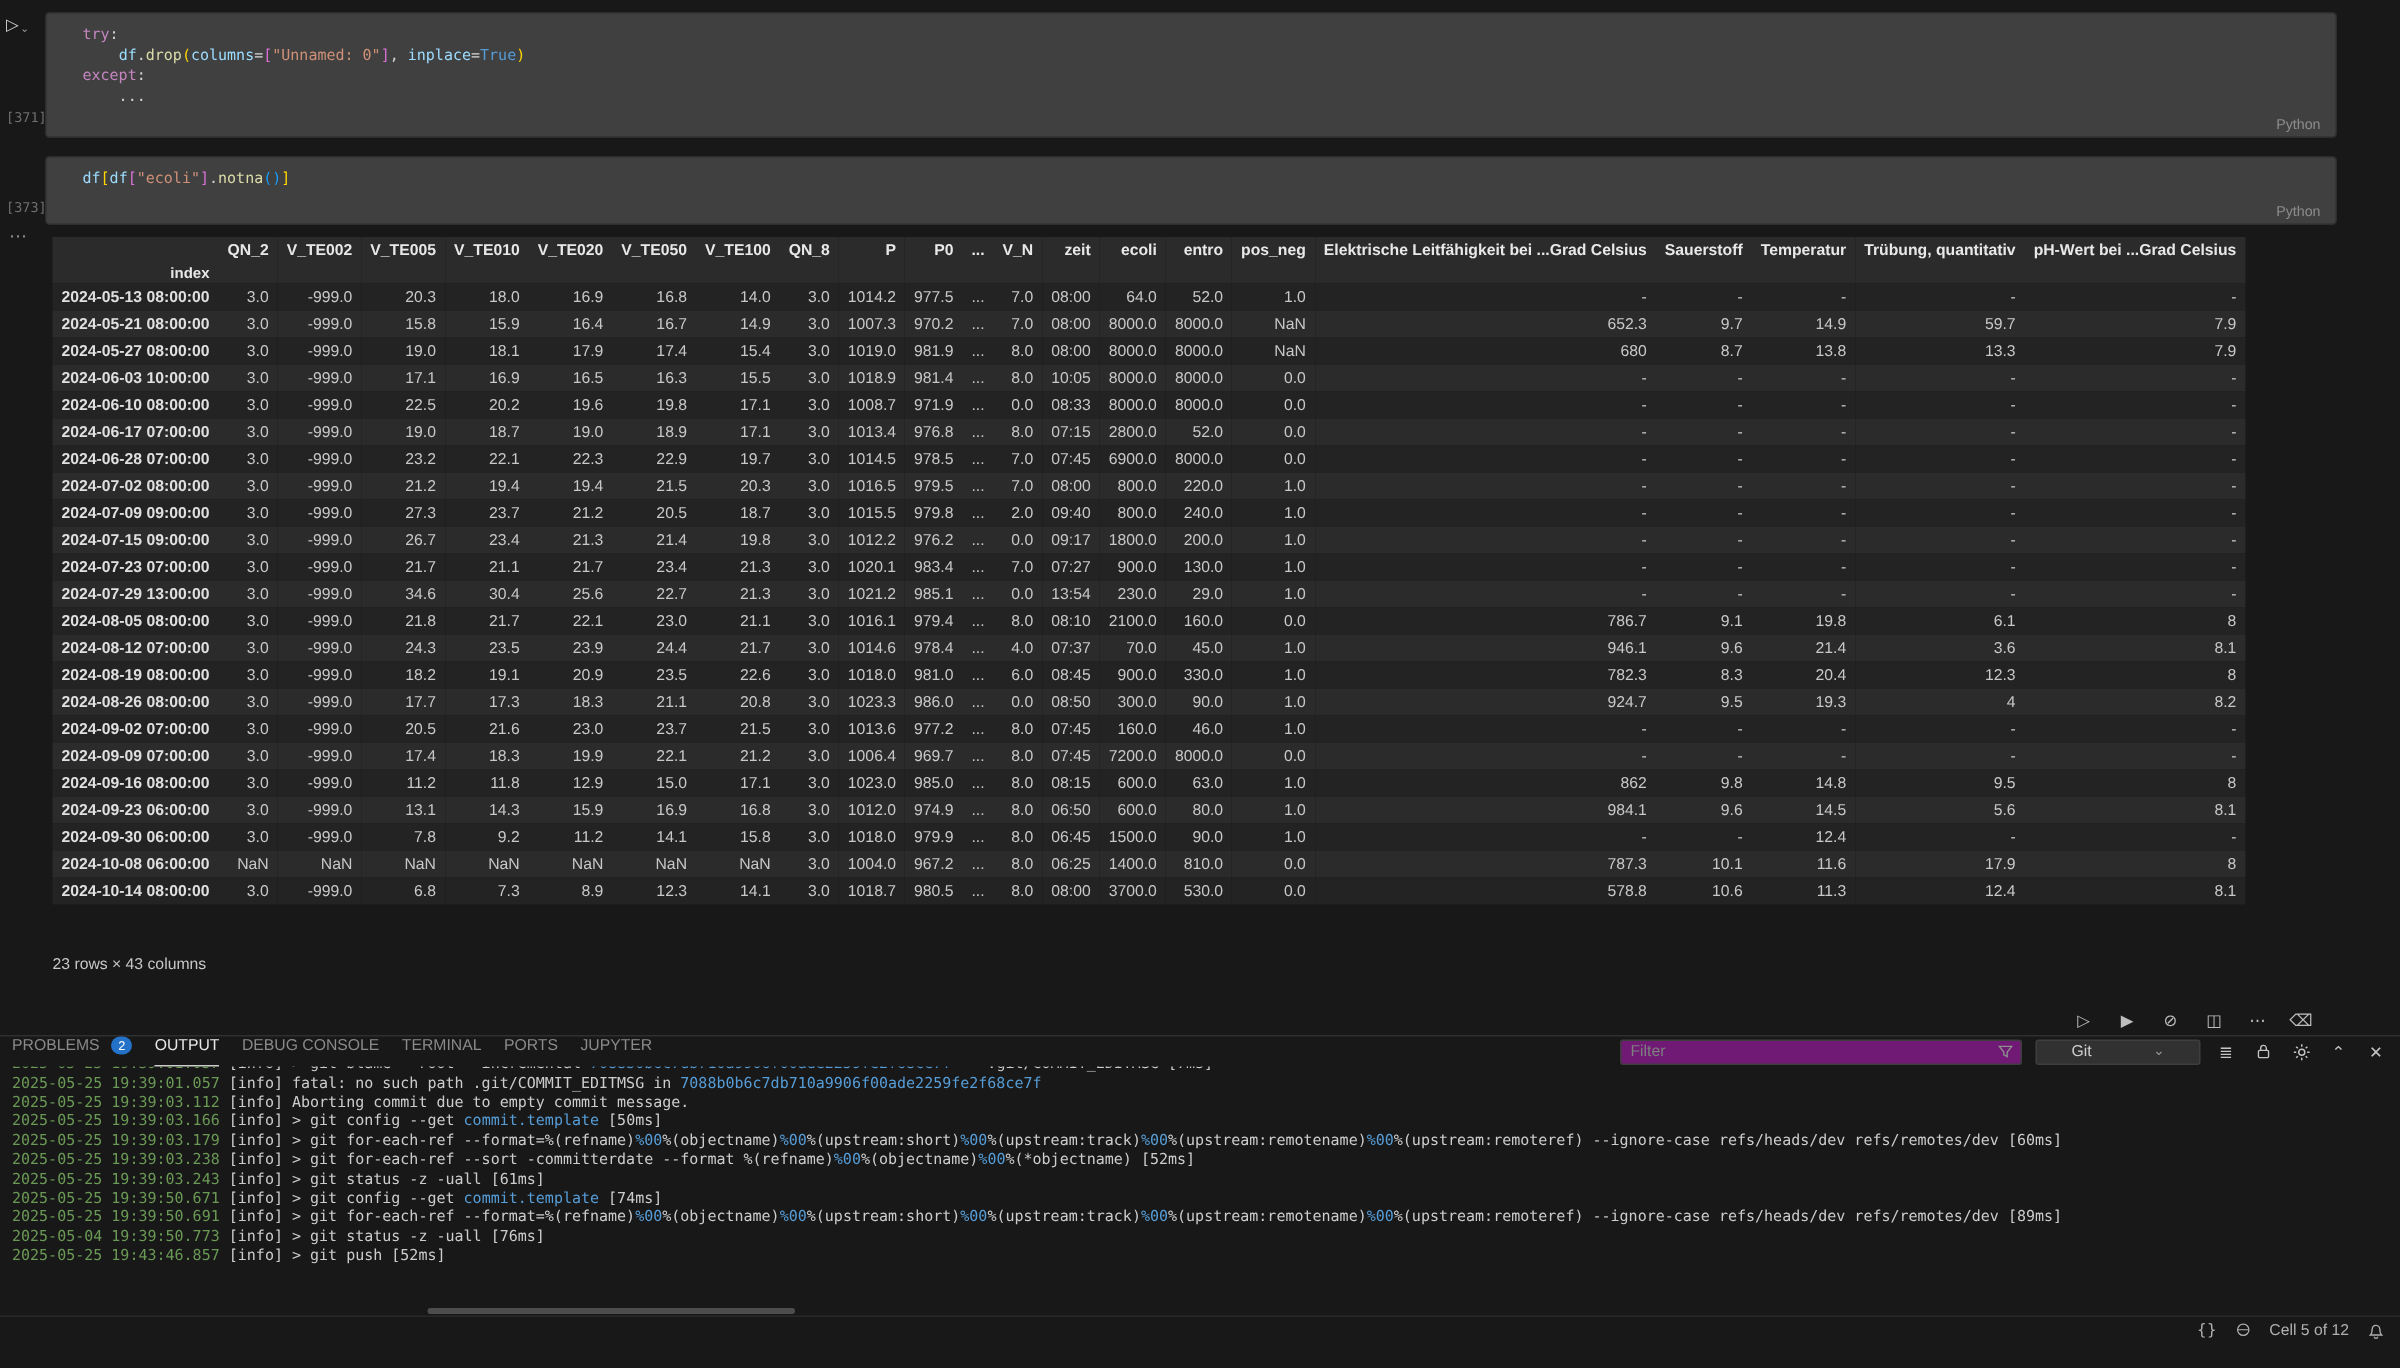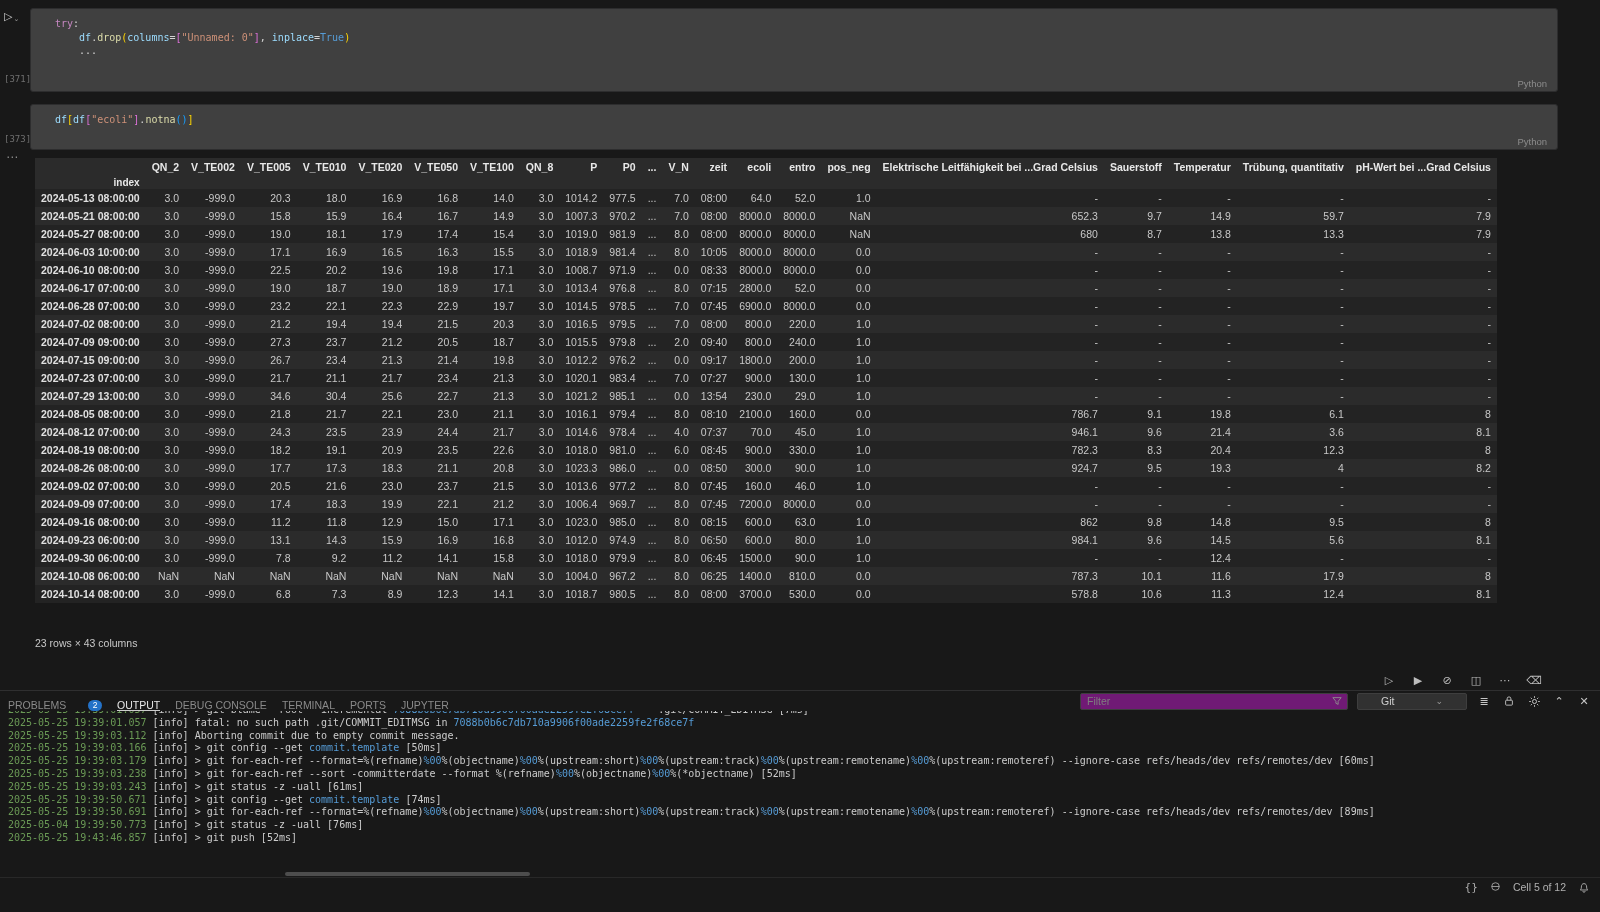--- a/index.html
+++ b/index.html
@@ -44,21 +44,21 @@
 
   
   .nb-toolbar{position:absolute;top:672px;right:58px;display:flex;gap:13px;color:#bdbdbd}
   .icon-btn{width:16px;height:16px;display:flex;align-items:center;justify-content:center;
             font-size:11px;cursor:pointer;font-family:"DejaVu Sans",sans-serif}
 
   
   .panel{position:absolute;left:0;top:690px;width:1600px;height:187px;
          border-top:1px solid #2f2f30;background:#181818}
   .panel-head{display:flex;align-items:center;height:20px;padding:0 8px}
-  .ptab{display:flex;align-items:flex-end;gap:22px;margin-right:15px;font-size:10.5px;
+  .ptab{display:flex;align-items:flex-start;gap:8px;margin-right:15px;font-size:10.5px;
         color:#8a8a8a;cursor:pointer;height:20px;position:relative}
   .ptab.active{color:#e7e7e7}
   .ptab.active::after{content:"";position:absolute;left:0;right:0;bottom:0;height:1px;background:#cccccc}
   .badge{background:#2472c8;color:#fff;border-radius:8px;font-size:8.5px;padding:1.5px 4.5px;line-height:1}
   .panel-controls{margin-left:auto;display:flex;align-items:center;gap:9px}
   .filter-box{display:flex;align-items:center;width:268px;height:17px;background:#701a75;
               border:1px solid #3e3e3e;border-radius:2px;padding:0 4px 0 6px}
   .filter-box input{flex:1;background:transparent;border:none;outline:none;color:#cccccc;
                     font-size:10.5px;font-family:"Liberation Sans",sans-serif}
   .filter-box input::placeholder{color:#7f7f7f}
@@ -88,20 +88,21 @@
 
   <div class="run-btn glyph">
     <span>▷</span>
     <span class="dd">⌄</span>
   </div>
 
   <div class="code-cell" id="cell1">
     <div class="code">
         <div class="code-line"><span class="tk">try</span><span class="td">:</span></div>
         <div class="code-line"><span class="td">    </span><span class="tv">df</span><span class="td">.</span><span class="tf">drop</span><span class="tb1">(</span><span class="tv">columns</span><span class="td">=</span><span class="tb2">[</span><span class="tstr">"Unnamed: 0"</span><span class="tb2">]</span><span class="td">, </span><span class="tv">inplace</span><span class="td">=</span><span class="tc">True</span><span class="tb1">)</span></div>
+        <div class="code-line"><span class="tk">except</span><span class="td">:</span></div>
         <div class="code-line"><span class="td">    ...</span></div>
       </div>
     <div class="lang-label">Python</div>
   </div>
   <div class="exec-count" id="exec1">[371]</div>
 
   <div class="code-cell" id="cell2">
     <div class="code">
         <div class="code-line"><span class="tv">df</span><span class="tb1">[</span><span class="tv">df</span><span class="tb2">[</span><span class="tstr">"ecoli"</span><span class="tb2">]</span><span class="td">.</span><span class="tf">notna</span><span class="tb3">()</span><span class="tb1">]</span></div>
       </div>

